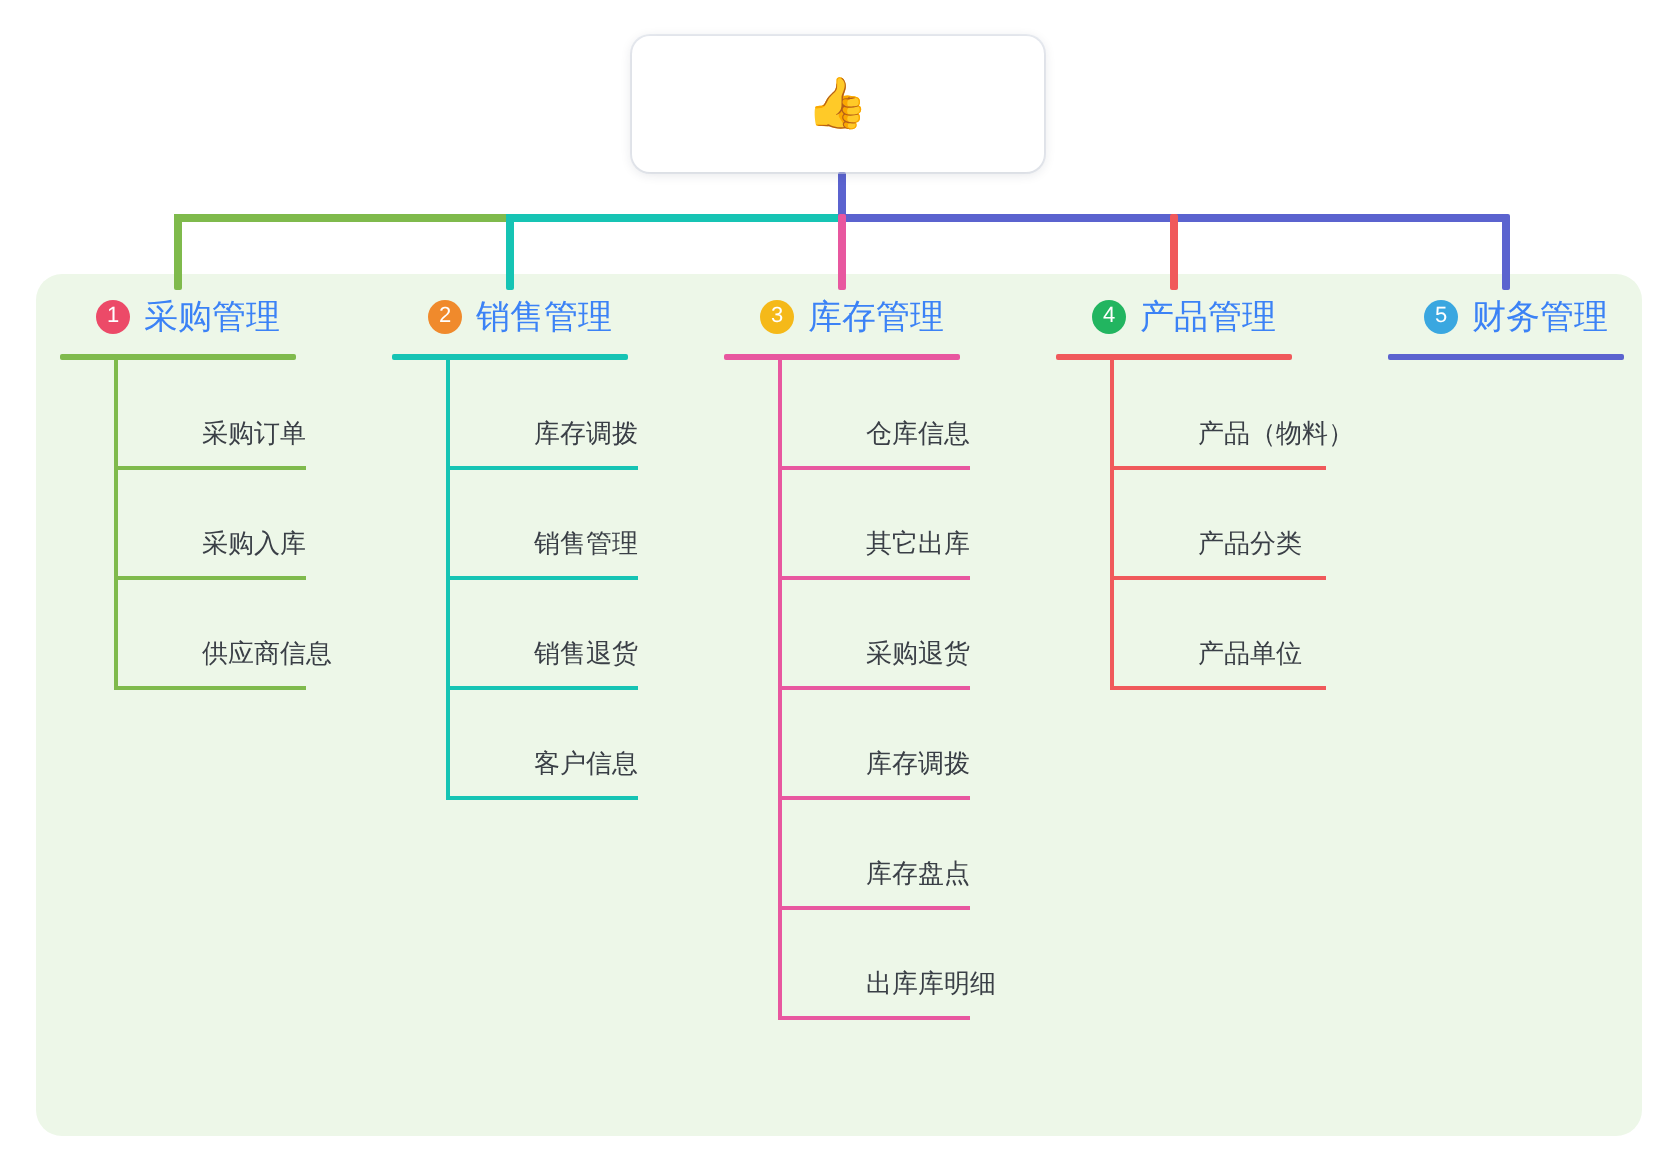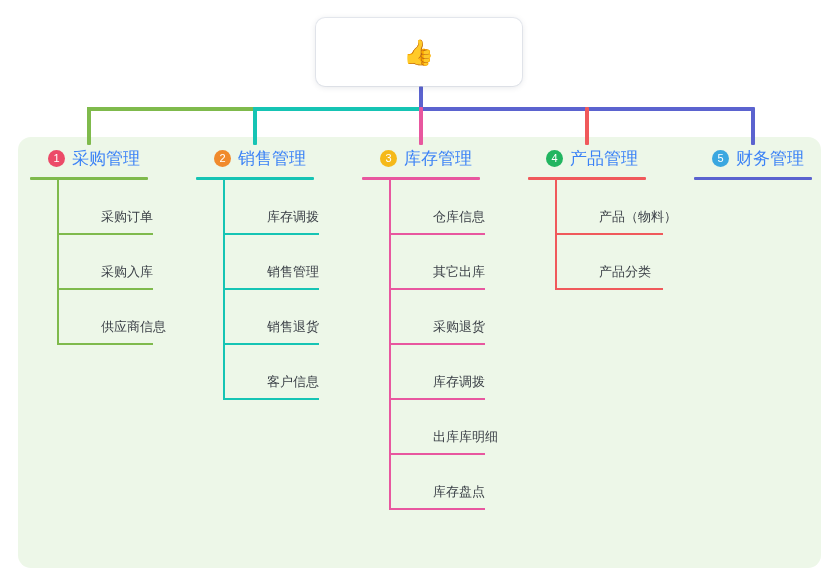--- a/index.html
+++ b/index.html
@@ -226,44 +226,48 @@
           <div class="leaf">
             <div class="leaf-rule" style="background: rgb(232, 87, 159); width: 96px;"></div>
             <div class="leaf-text">采购退货</div>
           </div>
           <div class="leaf">
             <div class="leaf-rule" style="background: rgb(232, 87, 159); width: 96px;"></div>
             <div class="leaf-text">库存调拨</div>
           </div>
           <div class="leaf">
             <div class="leaf-rule" style="background: rgb(232, 87, 159); width: 96px;"></div>
+            <div class="leaf-text">库存盘点</div>
+          </div>
+          <div class="leaf">
+            <div class="leaf-rule" style="background: rgb(232, 87, 159); width: 96px;"></div>
             <div class="leaf-text">出库库明细</div>
-          </div>
-          <div class="leaf">
-            <div class="leaf-rule" style="background: rgb(232, 87, 159); width: 96px;"></div>
-            <div class="leaf-text">库存盘点</div>
           </div>
         </div>
       </div>
       <div class="col" style="left: 528px; width: 166px;">
         <div class="col-head">
           <span class="badge" style="background: rgb(34, 181, 96);">4</span>
           <span class="col-title">产品管理</span>
         </div>
         <div class="col-rule" style="width: 118px; background: rgb(240, 89, 91);"></div>
         <div class="leaves">
           <div class="spine" style="background: rgb(240, 89, 91);"></div>
           <div class="leaf">
             <div class="leaf-rule" style="background: rgb(240, 89, 91); width: 108px;"></div>
             <div class="leaf-text">产品（物料）</div>
           </div>
           <div class="leaf">
             <div class="leaf-rule" style="background: rgb(240, 89, 91); width: 108px;"></div>
             <div class="leaf-text">产品分类</div>
           </div>
+          <div class="leaf">
+            <div class="leaf-rule" style="background: rgb(240, 89, 91); width: 108px;"></div>
+            <div class="leaf-text">产品单位</div>
+          </div>
         </div>
       </div>
       <div class="col" style="left: 694px; width: 140px;">
         <div class="col-head">
           <span class="badge" style="background: rgb(58, 167, 224);">5</span>
           <span class="col-title">财务管理</span>
         </div>
         <div class="col-rule" style="width: 118px; background: rgb(91, 99, 207);"></div>
       </div>
     </div>

